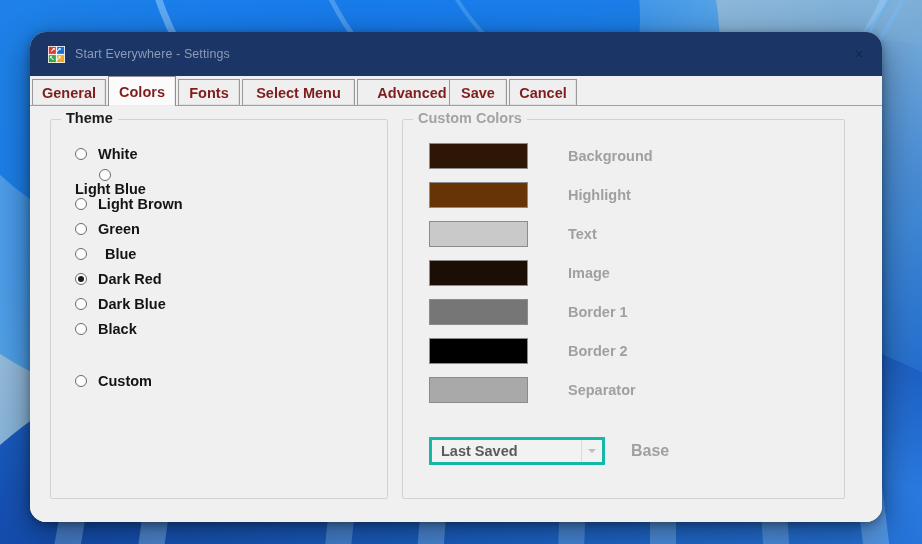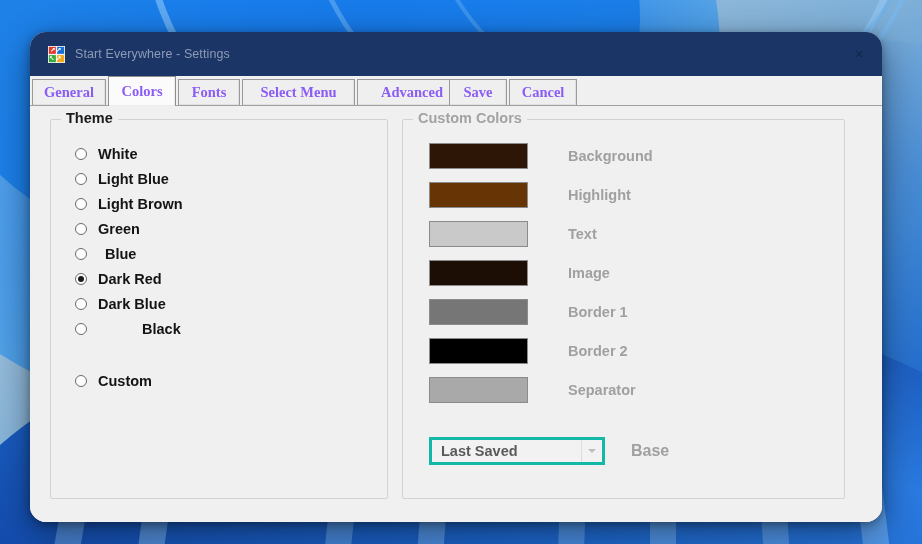--- a/index.html
+++ b/index.html
@@ -147,22 +147,22 @@
     height: 26px;
     box-sizing: border-box;
     background: #efefef;
     border: 1px solid #9a9a9a;
     border-bottom: none;
     display: flex;
     align-items: center;
     justify-content: center;
     font-size: 14.5px;
     font-weight: bold;
-    color: #8b5cf6;
-    font-family: Liberation Serif, serif;
+    color: #7f1d1d;
+    font-family: Liberation Sans, sans-serif;
     cursor: default;
     user-select: none;
     box-shadow: inset -1px -1px 0 rgba(0,0,0,0.06);
   }
   .tab.active {
     top: 0;
     height: 30px;
     background: #fbfbfb;
     border-color: #8f8f8f;
     z-index: 3;
@@ -366,21 +366,21 @@
     </div>
 
   <div id="content">
 
     <div class="groupbox" id="theme-group">
       <div class="group-legend enabled">Theme</div>
     <div class="radio-row" style="top: 24px;">
           <span class="radio-mark"></span>
           <span class="radio-label">White</span>
         </div>
-        <div class="radio-row" style="top: 49px;">
+        <div class="radio-row" style="top: 49px; flex-direction: column;">
           <span class="radio-mark"></span>
           <span class="radio-label">Light Blue</span>
         </div>
         <div class="radio-row" style="top: 74px;">
           <span class="radio-mark"></span>
           <span class="radio-label">Light Brown</span>
         </div>
         <div class="radio-row" style="top: 99px;">
           <span class="radio-mark"></span>
           <span class="radio-label">Green</span>
@@ -390,21 +390,21 @@
           <span class="radio-label">Blue</span>
         </div>
         <div class="radio-row checked" style="top: 149px;">
           <span class="radio-mark"></span>
           <span class="radio-label">Dark Red</span>
         </div>
         <div class="radio-row" style="top: 174px;">
           <span class="radio-mark"></span>
           <span class="radio-label">Dark Blue</span>
         </div>
-        <div class="radio-row" style="top: 199px; gap: 44px;">
+        <div class="radio-row" style="top: 199px;">
           <span class="radio-mark"></span>
           <span class="radio-label">Black</span>
         </div>
         <div class="radio-row" style="top: 251px;">
           <span class="radio-mark"></span>
           <span class="radio-label">Custom</span>
         </div>
       </div>
 
     <div class="groupbox" id="colors-group">

